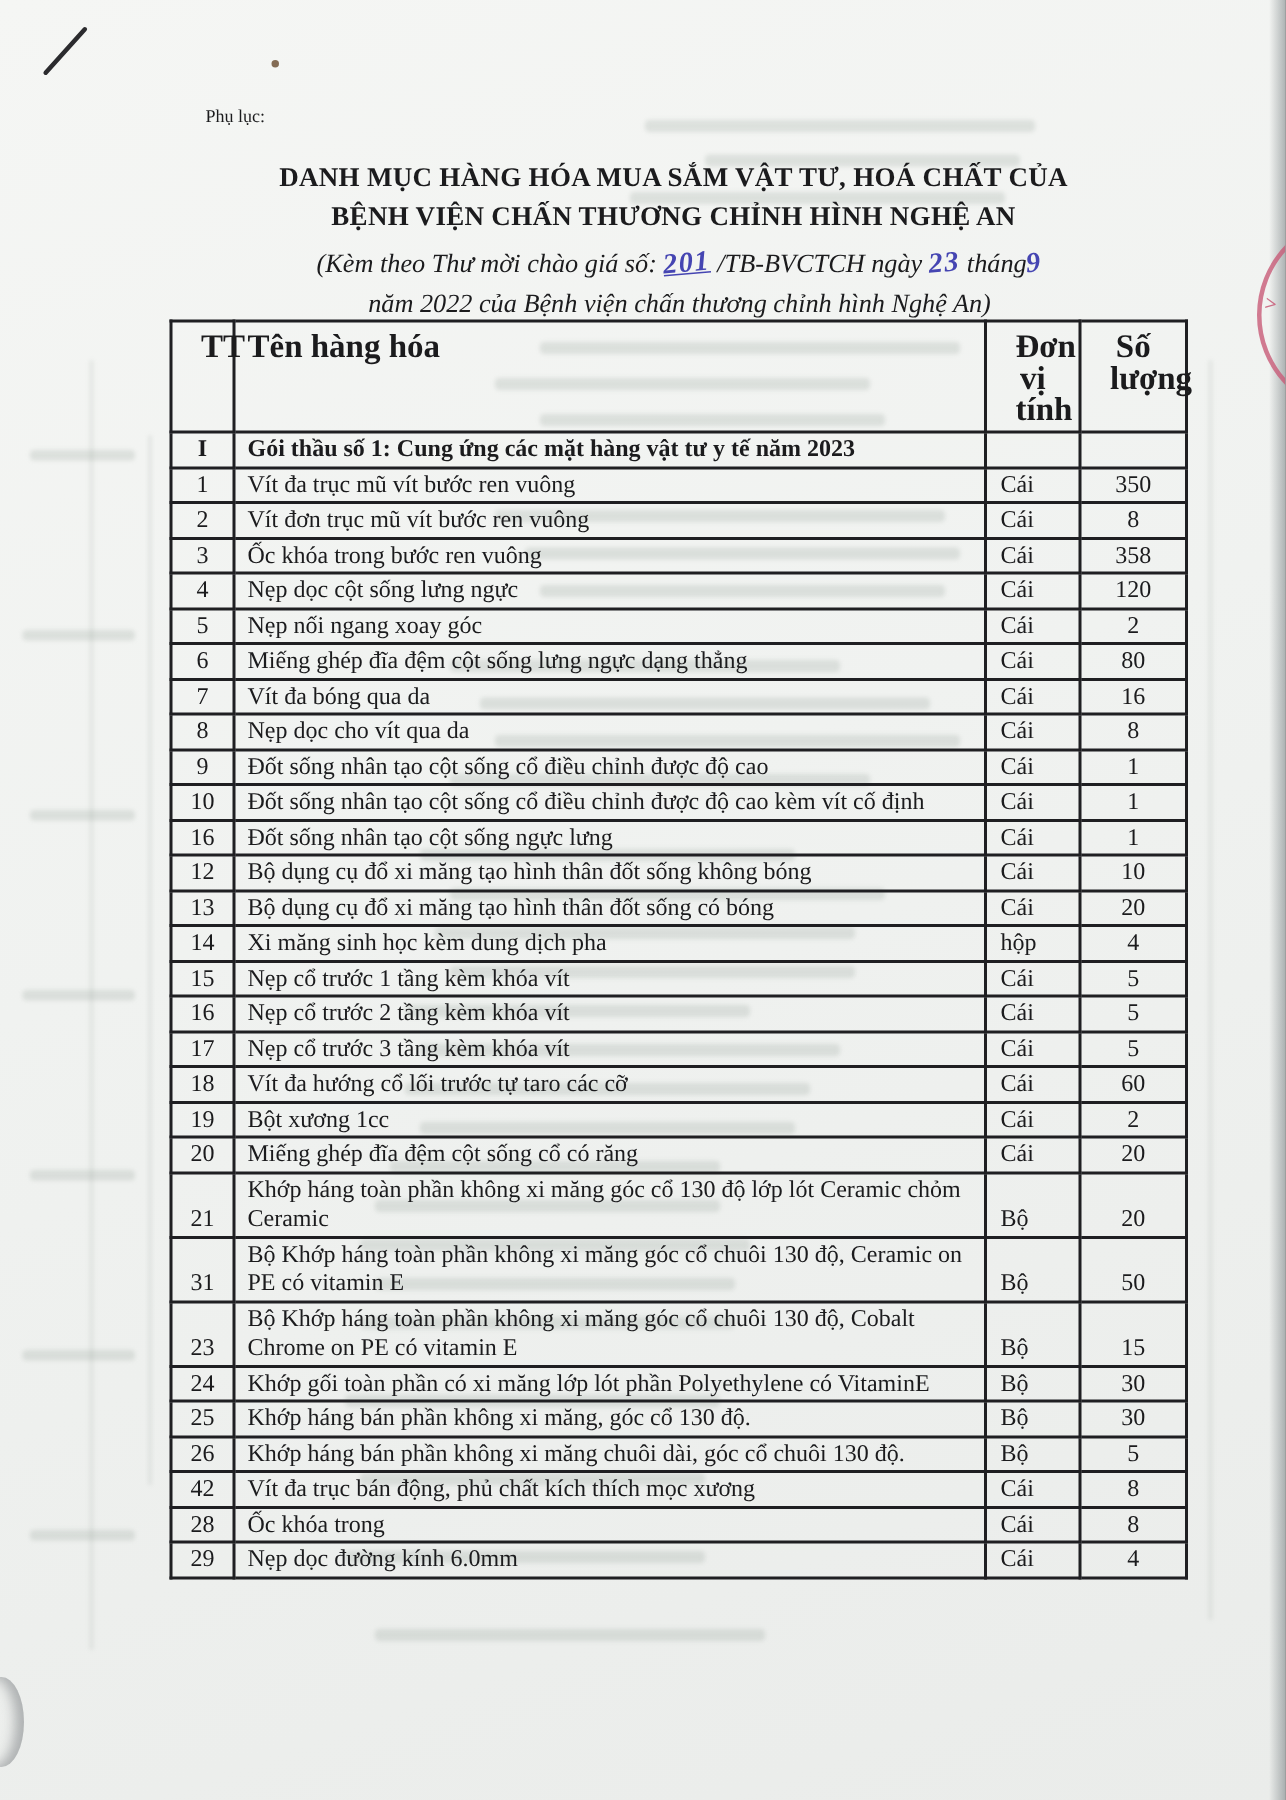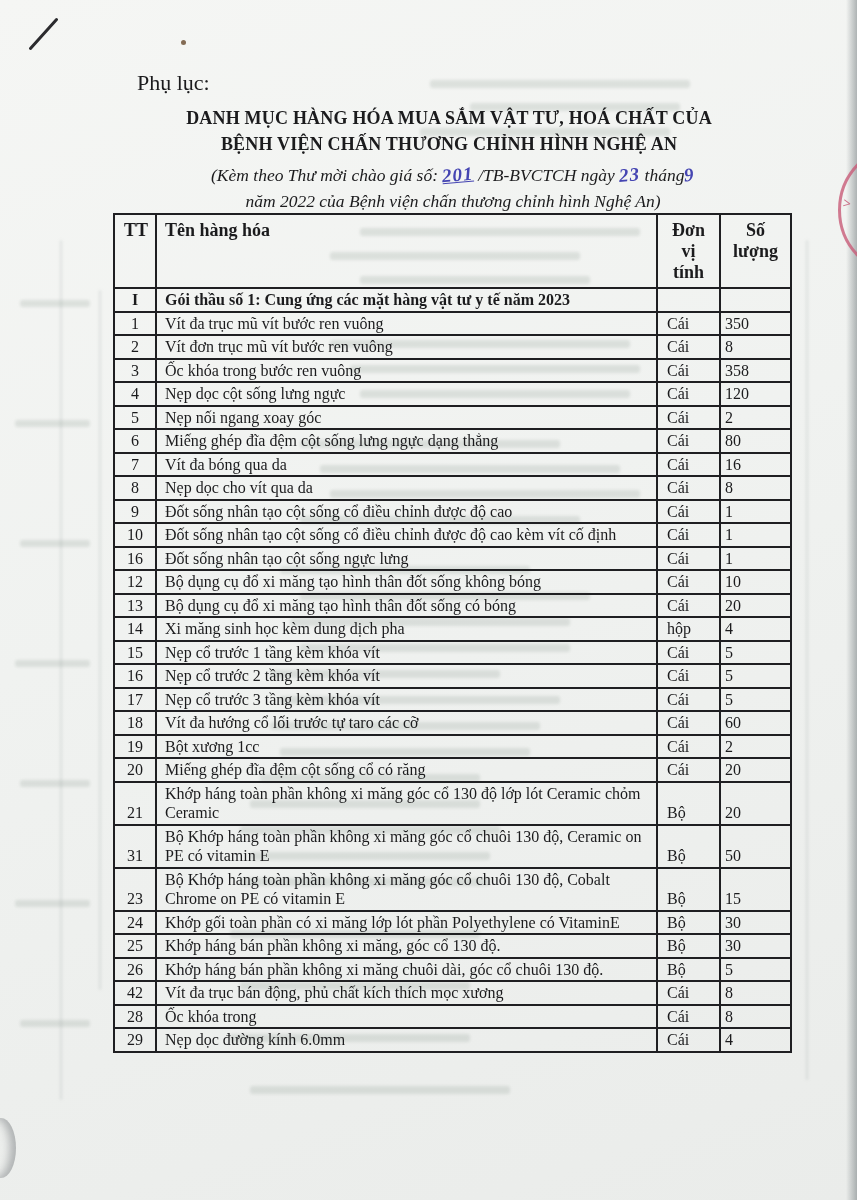--- a/index.html
+++ b/index.html
@@ -35,50 +35,50 @@
   }
   .stamp-mark {
     position:absolute; left:843px; top:196px; color:var(--stamp,#c85b78);
     font-size:14px; transform:rotate(10deg); opacity:0.85; font-weight:bold;
   }
   .corner-curl {
     position:absolute; left:-14px; top:1118px; width:30px; height:60px;
     border-radius:50%; box-shadow:inset -6px 0 8px rgba(100,105,108,0.45);
   }
   
-  .appendix { position:absolute; left:137px; top:70px; font-size:22px; }
+  .appendix { position:absolute; left:137px; top:70px; font-size:12px; }
   .doc-title {
     position:absolute; left:108px; top:105px; width:682px;
     text-align:center; font-weight:bold; font-size:18px; line-height:26px;
     letter-spacing:0.2px;
   }
   .subtitle {
     position:absolute; left:108px; top:162px; width:690px;
     text-align:center; font-style:italic; font-size:17.5px; line-height:26px;
   }
   .hand {
     color:var(--hand,#4545b2); font-style:italic; font-weight:bold;
     font-size:19px; display:inline-block; transform:rotate(-5deg);
     letter-spacing:1px;
   }
   .hand.u { text-decoration:underline; }
   
   .tbl-wrap { position:absolute; left:113px; top:213px; }
   table { border-collapse:collapse; width:677px; table-layout:fixed; }
   th,td { border:2px solid #1f1f22; }
   th {
-    font-size:18px; font-weight:bold; vertical-align:top;
-    padding:5px 9px 4px; line-height:21px; text-align:center;
+    font-size:22px; font-weight:bold; vertical-align:top;
+    padding:5px 19px 4px; line-height:21px; text-align:center;
   }
   th.h-name { text-align:left; padding-left:8px;margin-left:36px; }
   td { font-size:16px; line-height:19.5px; padding:1px 4px; height:22px; }
   td.c-tt   { text-align:center; vertical-align:bottom; }
   td.c-name { text-align:left; padding-left:8px; padding-right:10px; vertical-align:middle; }
   td.c-unit { text-align:left; padding-left:9px; vertical-align:bottom; }
-  td.c-qty  { text-align:left; vertical-align:bottom;margin-left:12px; }
+  td.c-qty  { text-align:center; vertical-align:bottom;margin-left:12px; }
   tr.group td { font-weight:bold; }
   tr.group td.c-tt { vertical-align:middle; }
 </style>
 </head>
 <body>
 
 <div class="page" style="--ink: #1b1b1d; --hand: #4545b2; --stamp: #c85b78;">
 
   <div class="edge-strip"></div>
   <div class="pen-mark"></div>

